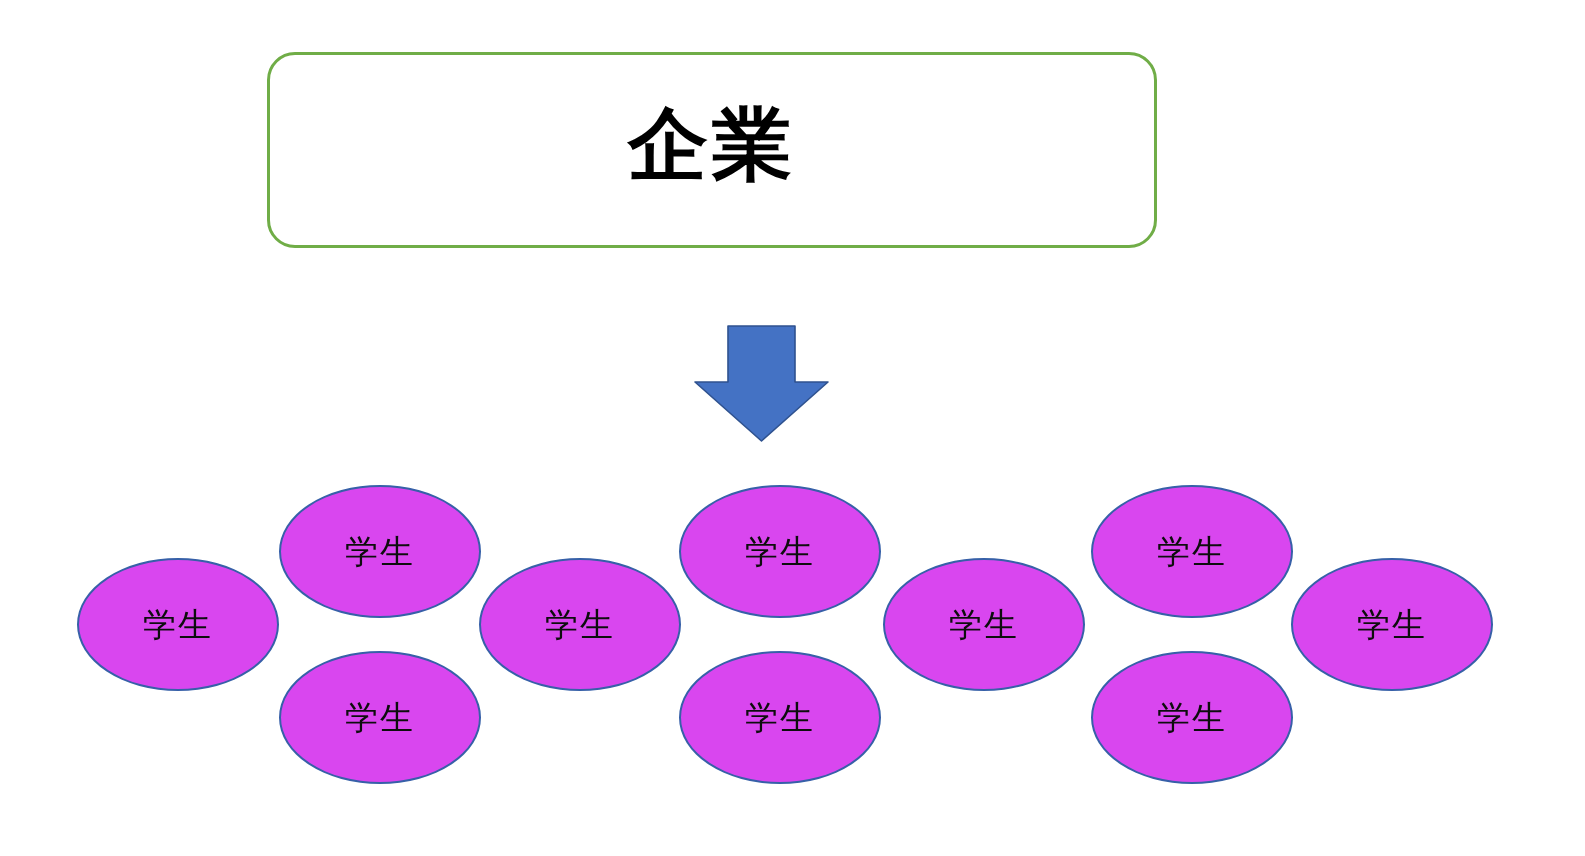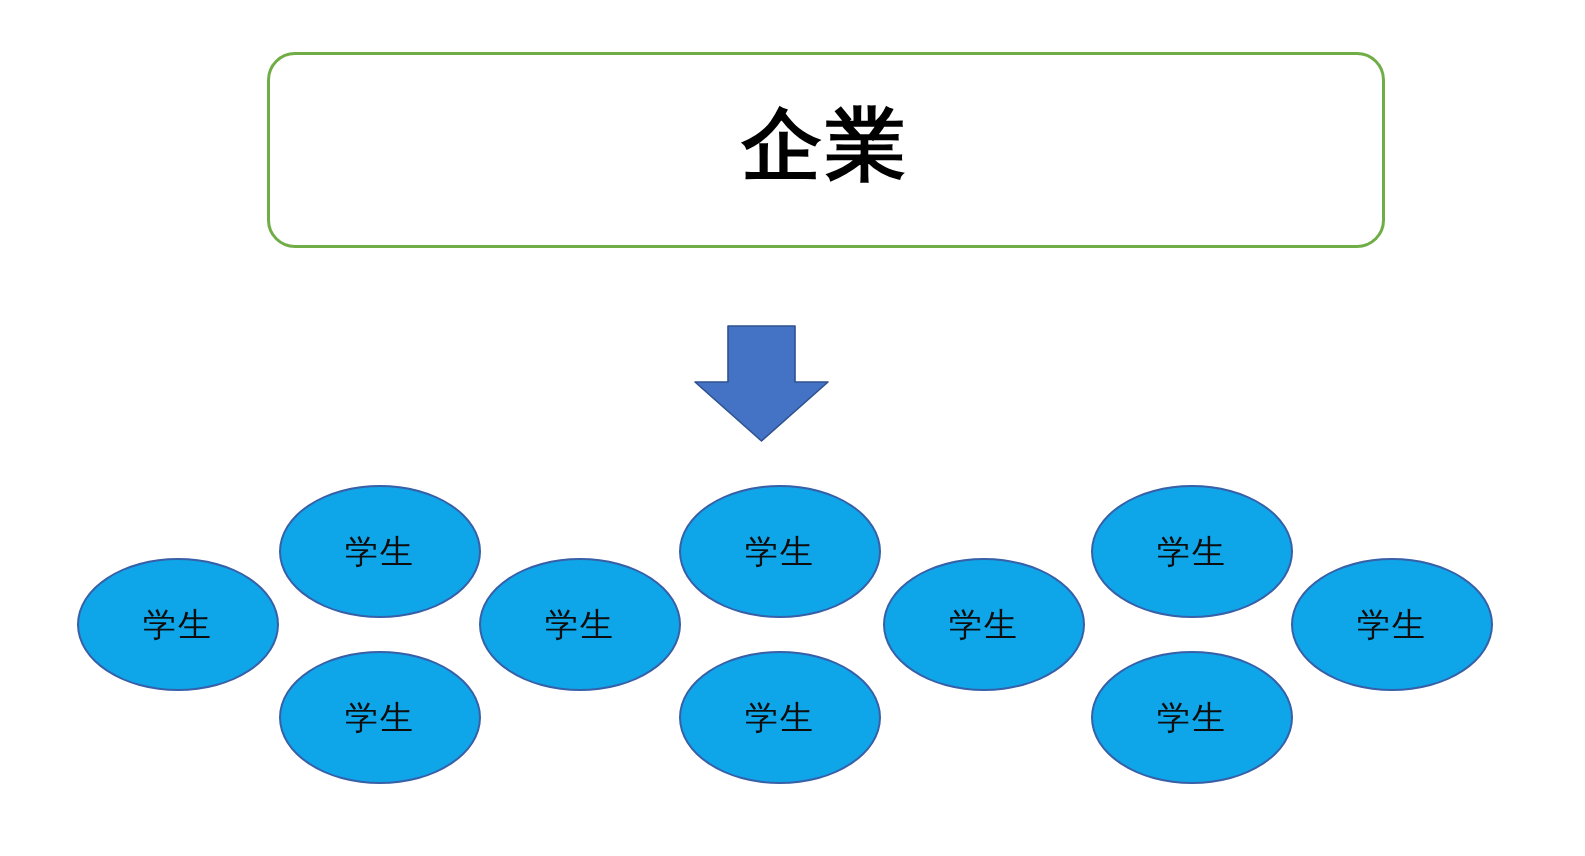--- a/index.html
+++ b/index.html
@@ -12,21 +12,21 @@
     position: relative;
     width: 1585px;
     height: 856px;
     background: #ffffff;
     overflow: hidden;
   }
   .company-box {
     position: absolute;
     left: 267px;
     top: 52px;
-    width: 1118px;
+    width: 890px;
     height: 196px;
     box-sizing: border-box;
     border: 3px solid #70AD47;
     border-radius: 28px;
     background: #ffffff;
     display: flex;
     align-items: center;
     justify-content: center;
   }
   .company-label {
@@ -44,21 +44,21 @@
     width: 135px;
     height: 117px;
   }
   .student-ellipse {
     position: absolute;
     width: 202px;
     height: 133px;
     box-sizing: border-box;
     border: 2px solid #3760A8;
     border-radius: 50%;
-    background: #0ea5e9;
+    background: #d946ef;
     display: flex;
     align-items: center;
     justify-content: center;
   }
   .student-label {
     font-size: 33px;
     color: #0d0d0d;
     letter-spacing: 2px;
     line-height: 1;
   }

